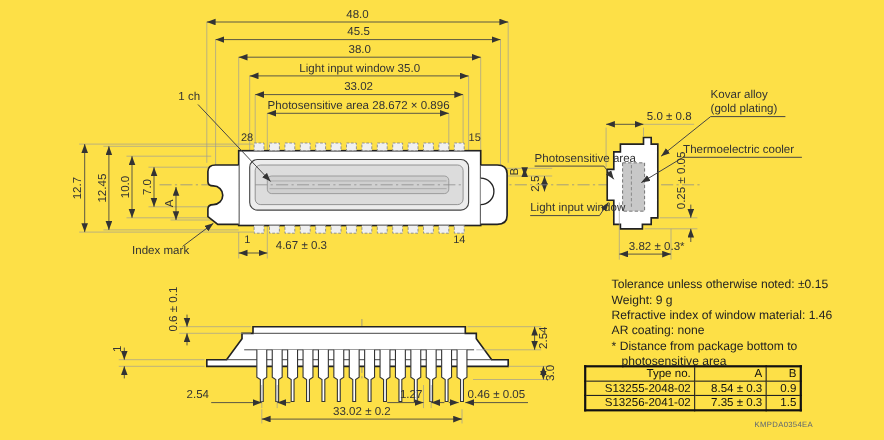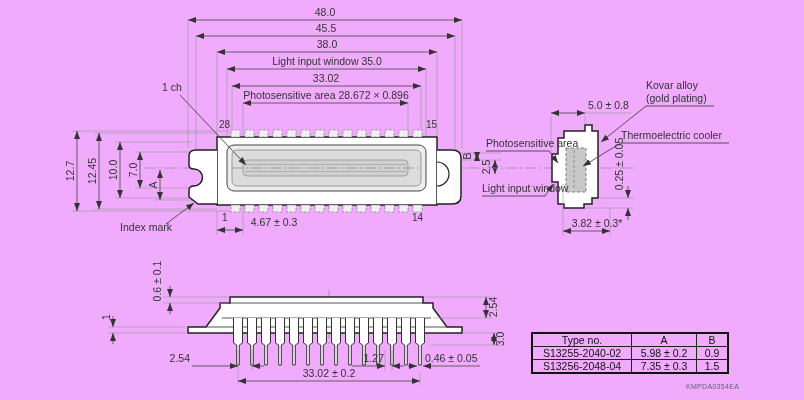--- a/index.html
+++ b/index.html
@@ -1,16 +1,16 @@
 <!DOCTYPE html>
 <html><head>
 <meta charset="utf-8">
 <style>
   html,body{margin:0;padding:0;background:#fff;}
-  .stage{position:relative;width:804px;height:400px;background:#f0abfc;overflow:hidden;
+  .stage{position:relative;width:804px;height:400px;background:#fde047;overflow:hidden;
          font-family:"Liberation Sans",sans-serif;}
   svg{position:absolute;left:0;top:0;}
   
   .ol{fill:#fff;stroke:#222;stroke-width:1.5;}
   .thin{stroke:#444;stroke-width:.9;fill:none;}
   .ext{stroke:#999;stroke-width:.6;fill:none;}
   .dl{stroke:#444;stroke-width:.8;fill:none;}
   .cl{stroke:#8a8a8a;stroke-width:.7;fill:none;stroke-dasharray:11 3 2 3;}
   .stub{fill:#f0f0f0;stroke:#888;stroke-width:.8;stroke-dasharray:2.5 1.5;}
   .pin{fill:#fff;stroke:#333;stroke-width:1;}
@@ -18,21 +18,21 @@
   .d{font-size:10.5px;}
   .s{font-size:10px;}
   .mid{text-anchor:middle;}
   .end{text-anchor:end;}
   
   .notes{position:absolute;left:556px;top:252px;font-size:11px;line-height:14px;color:#222;}
   .notes .indent{padding-left:9px;}
   .typetable{position:absolute;left:531px;top:332px;border-collapse:collapse;
              font-size:10.5px;color:#111;}
   .typetable td,.typetable th{border:1px solid #222;padding:0 3px;height:12px;
-             text-align:center;font-weight:normal;white-space:nowrap;}
+             text-align:right;font-weight:normal;white-space:nowrap;}
   .typetable{border:2px solid #111;}
   .typetable .c1{width:92px;} .typetable .c2{width:58px;} .typetable .c3{width:24px;}
   .doccode{position:absolute;left:686px;top:383px;font-size:7px;color:#5a6472;
            letter-spacing:.3px;}
 </style>
 </head>
 <body>
 
 <div class="stage">
 
@@ -239,35 +239,43 @@
     <text class="d mid" x="329" y="377">33.02 ± 0.2</text>
 
     <path class="ext" d="M425,297 H492 M433,318 H492 M462,333 H500 M430,345 H500"></path>
     <line class="dl" x1="486" y1="297" x2="486" y2="318" marker-start="url(#ar)" marker-end="url(#ar)"></line>
     <line class="dl" x1="494" y1="333" x2="494" y2="345" marker-start="url(#ar)" marker-end="url(#ar)"></line>
     <text class="d mid" transform="rotate(-90 497 307)" x="497" y="307">2.54</text>
     <text class="d mid" transform="rotate(-90 504 339)" x="504" y="339">3.0</text>
   </g>
 </svg>
 
+<div class="notes">
+  <div>Tolerance unless otherwise noted: ±0.15</div>
+  <div>Weight: 9 g</div>
+  <div>Refractive index of window material: 1.46</div>
+  <div>AR coating: none</div>
+  <div>* Distance from package bottom to</div>
+  <div class="indent">photosensitive area</div>
+</div>
 
 <table class="typetable">
   <tbody>
         <tr>
     <th class="c1">Type no.</th>
     <th class="c2">A</th>
     <th class="c3">B</th>
   </tr>
   <tr>
-    <td>S13255-2040-02</td>
-    <td>5.98 ± 0.2</td>
+    <td>S13255-2048-02</td>
+    <td>8.54 ± 0.3</td>
     <td>0.9</td>
   </tr>
   <tr>
-    <td>S13256-2048-04</td>
+    <td>S13256-2041-02</td>
     <td>7.35 ± 0.3</td>
     <td>1.5</td>
   </tr>
 </tbody>
     </table>
 
 <div class="doccode">KMPDA0354EA</div>
 
 </div>
 

